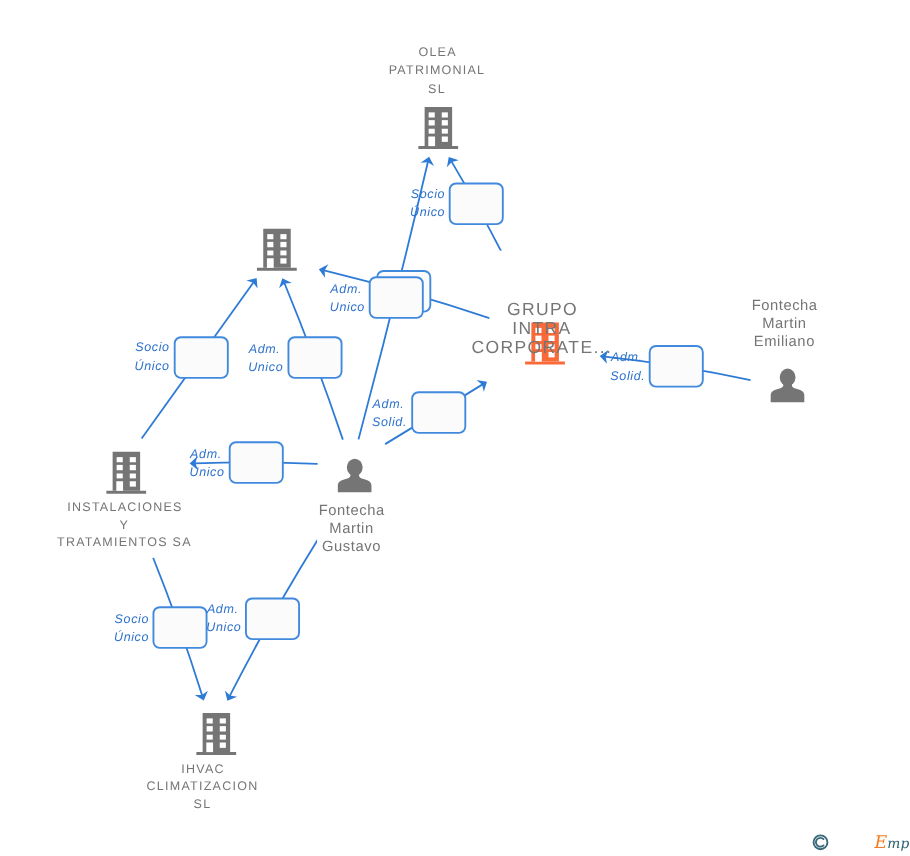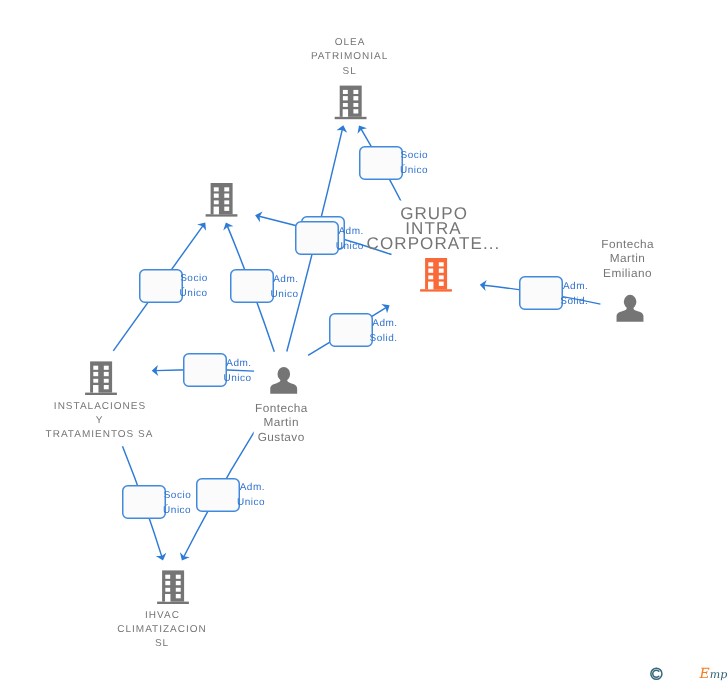--- a/index.html
+++ b/index.html
@@ -4,24 +4,24 @@
 <title>Empresia corporate network graph</title>
 <style>
   html,body{margin:0;padding:0;background:#ffffff;}
   body{width:728px;height:685px;position:relative;overflow:hidden;
        font-family:"Liberation Sans",sans-serif;
        -webkit-font-smoothing:antialiased;text-rendering:geometricPrecision;}
   #graph{position:absolute;left:0;top:0;width:728px;height:685px;display:block;}
   .layer{position:absolute;left:0;top:0;width:728px;height:685px;}
   .nlabel{position:absolute;color:#757575;font-size:10px;line-height:14.4px;
           letter-spacing:1px;text-indent:1px;text-align:center;white-space:pre;}
-  .nlabel.big{font-size:17px;line-height:15.2px;letter-spacing:1.1px;text-indent:1.1px;}
+  .nlabel.big{font-size:14px;line-height:15.2px;letter-spacing:1.1px;text-indent:1.1px;margin-top:34px;}
   .nlabel.person{font-size:11.8px;line-height:14.6px;letter-spacing:0.45px;text-indent:0.45px;}
   .elabel{position:absolute;color:#2f72cc;font-size:10px;line-height:15px;
-          letter-spacing:0.5px;text-indent:0.5px;text-align:right;white-space:pre;}
+          letter-spacing:0.5px;text-indent:0.5px;text-align:left;white-space:pre;font-style:italic;}
   .wm{position:absolute;left:649px;top:664px;width:80px;height:20px;}
   .wm svg{position:absolute;left:0;top:0;}
   .brand{position:absolute;left:22.5px;top:9.5px;
          font-family:"DejaVu Serif",serif;font-style:italic;font-size:11px;
          color:#2a5f70;line-height:0;letter-spacing:0.1px;white-space:nowrap;margin-left:28px;}
   .brand .e{color:#f57c20;font-size:14px;}
 </style>
 </head>
 <body>
 

